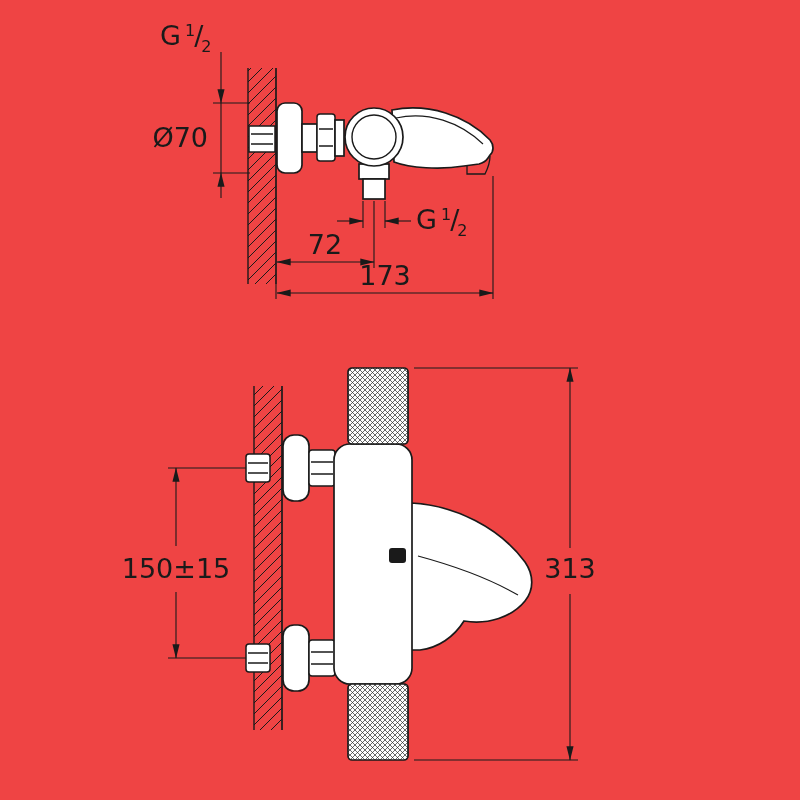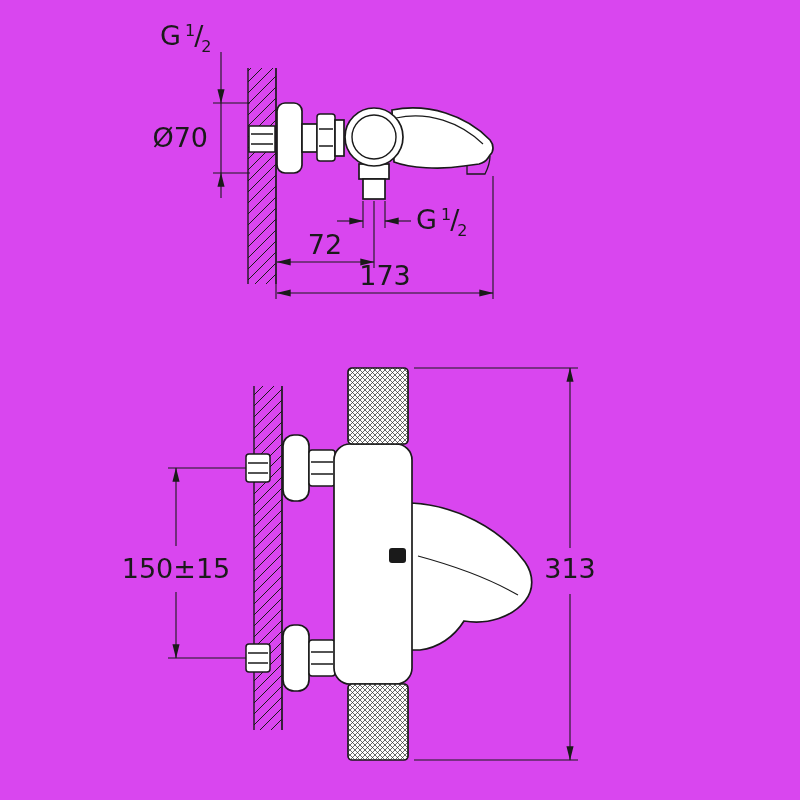--- a/index.html
+++ b/index.html
@@ -1,17 +1,17 @@
 <!DOCTYPE html>
 <html><head>
 <meta charset="utf-8">
 <style>
   html,body{margin:0;padding:0;background:#ffffff;}
   .canvas{
-    width:800px;height:800px;position:relative;background:#d946ef;
+    width:800px;height:800px;position:relative;background:#ef4444;
     font-family:"DejaVu Sans", sans-serif;
     overflow:hidden;
   }
   svg{display:block;}
   text{
     font-family:"DejaVu Sans", sans-serif;
     fill:#1a1a1a;
   }
   .dim-text{font-size:27px;}
   .dim-text-sm{font-size:16px;}

